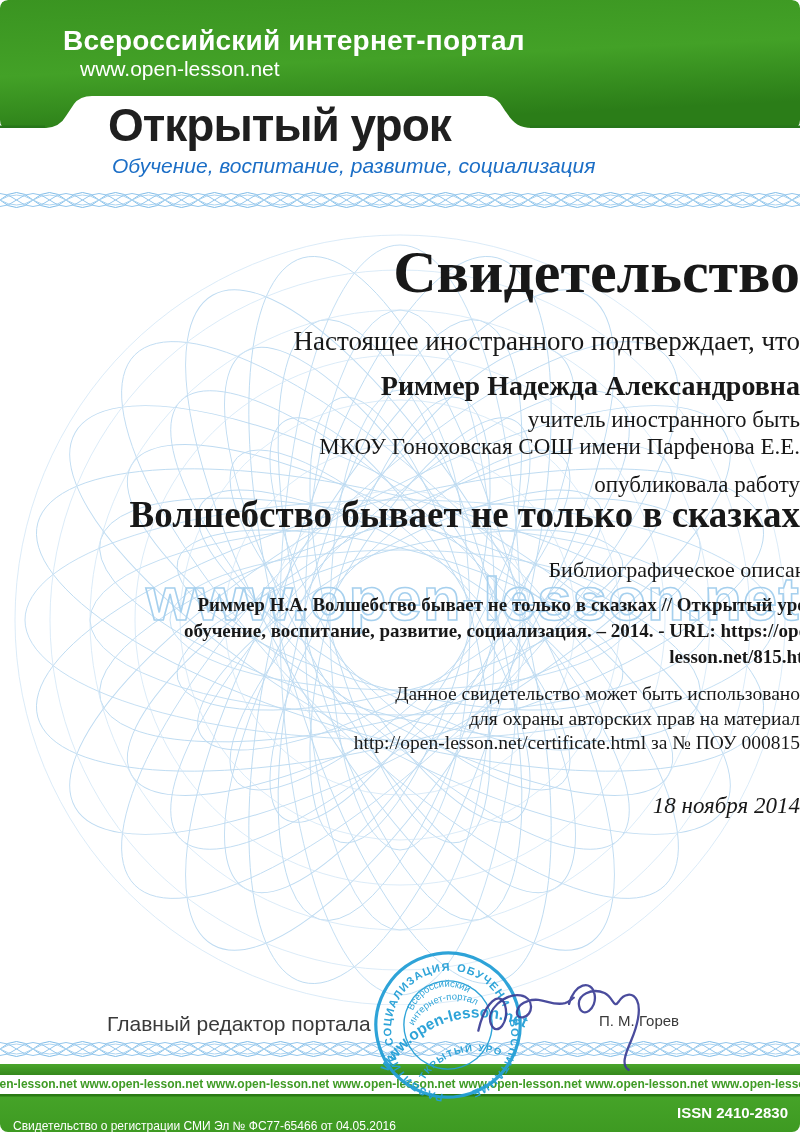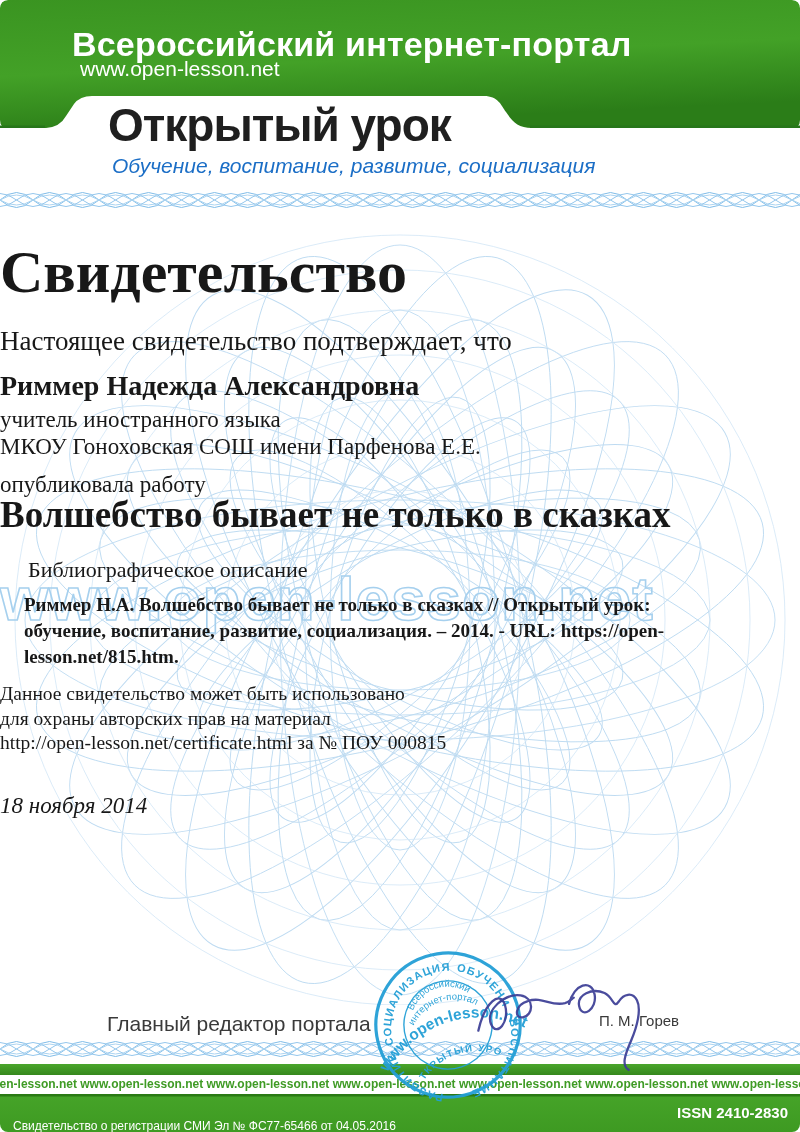--- a/index.html
+++ b/index.html
@@ -1,23 +1,23 @@
 <!DOCTYPE html>
 <html><head>
 <meta charset="utf-8">
 <style>
   html,body{margin:0;padding:0;background:#ffffff;}
   .page{position:relative;width:800px;height:1132px;overflow:hidden;background:#fff;
         border-radius:8px;font-family:"Liberation Sans",sans-serif;}
   .abs{position:absolute;}
-  .ctr{left:0;width:800px;text-align:left;white-space:nowrap;}
+  .ctr{left:0;width:800px;text-align:right;white-space:nowrap;}
   .serif{font-family:"Liberation Serif",serif;color:#181818;}
 
   
-  .portal-title{left:72px;top:25px;color:#fff;font-size:34px;font-weight:bold;letter-spacing:0.2px;}
+  .portal-title{left:63px;top:25px;color:#fff;font-size:28px;font-weight:bold;letter-spacing:0.2px;}
   .portal-url{left:80px;top:57px;color:#fff;font-size:21px;}
   .banner-title{left:108px;top:98px;color:#1f1f1f;font-size:46px;font-weight:bold;letter-spacing:-1px;line-height:54px;}
   .banner-tagline{left:112px;top:154px;color:#1b6ec6;font-size:21px;font-style:italic;}
 
   
   .band{left:0;width:800px;height:22px;z-index:1;}
   .rosette{z-index:0;}
   .watermark{top:563px;z-index:1;font-size:62px;font-weight:bold;letter-spacing:1px;
              color:rgba(168,210,240,0.40);-webkit-text-fill-color:transparent;
              -webkit-text-stroke:1.6px #a6d0ee;}
@@ -135,23 +135,23 @@
              V8 Q0,0 8,0 Z" fill="url(#hgrad)"></path>
     <path d="M0,126.8 H45 M530,126.8 H800" stroke="#27761a" stroke-width="2.4" fill="none"></path>
   </svg>
 
   <div class="abs z2 portal-title">Всероссийский интернет-портал</div>
   <div class="abs z2 portal-url">www.open-lesson.net</div>
   <div class="abs z2 banner-title">Открытый урок</div>
   <div class="abs z2 banner-tagline">Обучение, воспитание, развитие, социализация</div>
 
   <div class="abs ctr z2 serif cert-title">Свидетельство</div>
-  <div class="abs ctr z2 serif intro">Настоящее свидетельство подтверждает, что</div>
+  <div class="abs ctr z2 serif intro">Настоящее иностранного подтверждает, что</div>
   <div class="abs ctr z2 serif name">Риммер Надежда Александровна</div>
-  <div class="abs ctr z2 serif role">учитель иностранного языка</div>
+  <div class="abs ctr z2 serif role">учитель иностранного быть</div>
   <div class="abs ctr z2 serif school">МКОУ Гоноховская СОШ имени Парфенова Е.Е.</div>
   <div class="abs ctr z2 serif action">опубликовала работу</div>
   <div class="abs ctr z2 serif work">Волшебство бывает не только в сказках</div>
   <div class="abs ctr z2 serif bib-label">Библиографическое описание</div>
 
   <div class="abs ctr z2 serif citation">
     <div>Риммер Н.А. Волшебство бывает не только в сказках // Открытый урок:</div>
     <div>обучение, воспитание, развитие, социализация. – 2014. - URL: https://open-</div>
     <div>lesson.net/815.htm.</div>
   </div>

